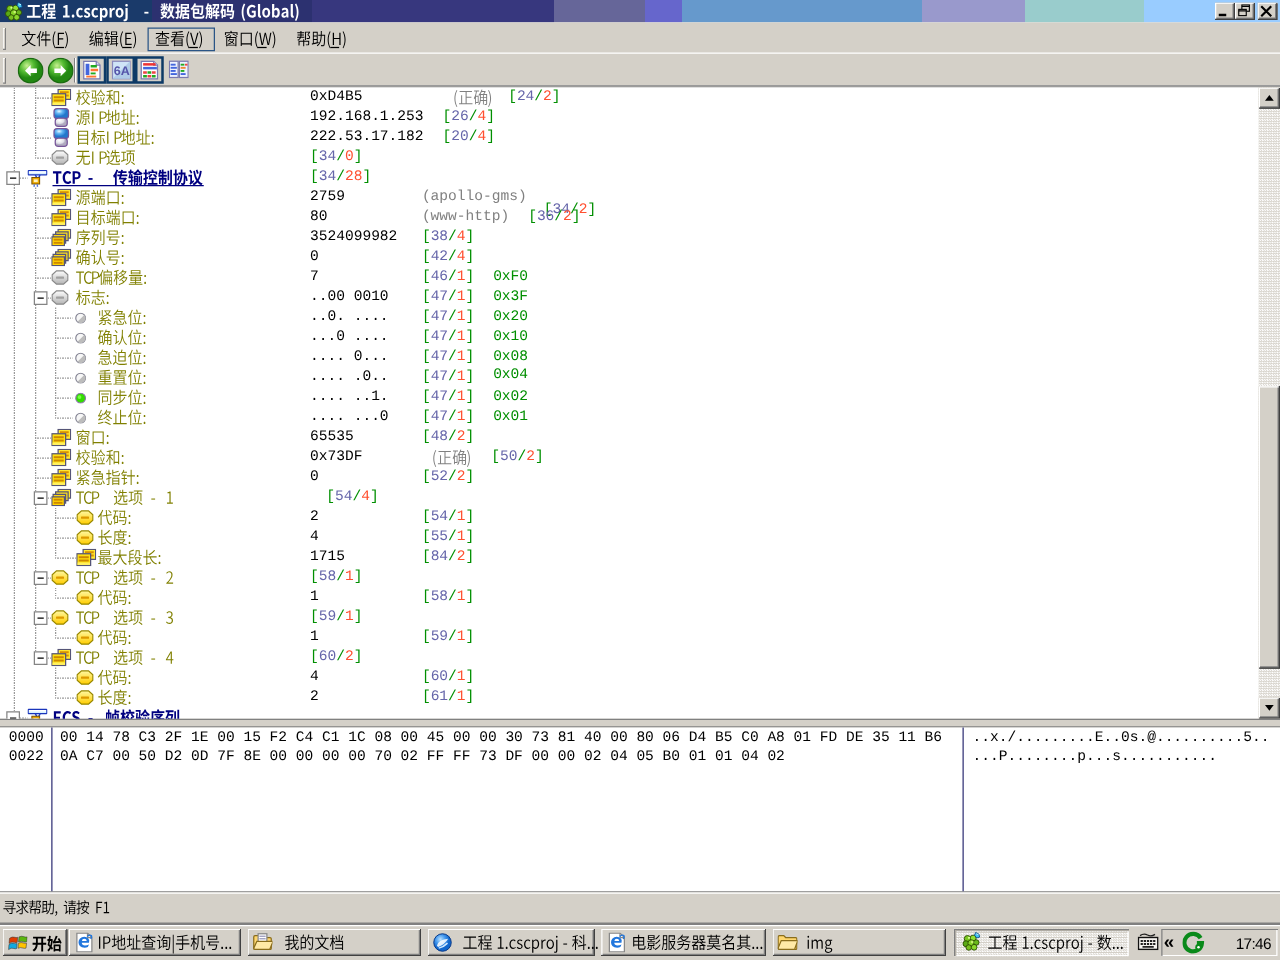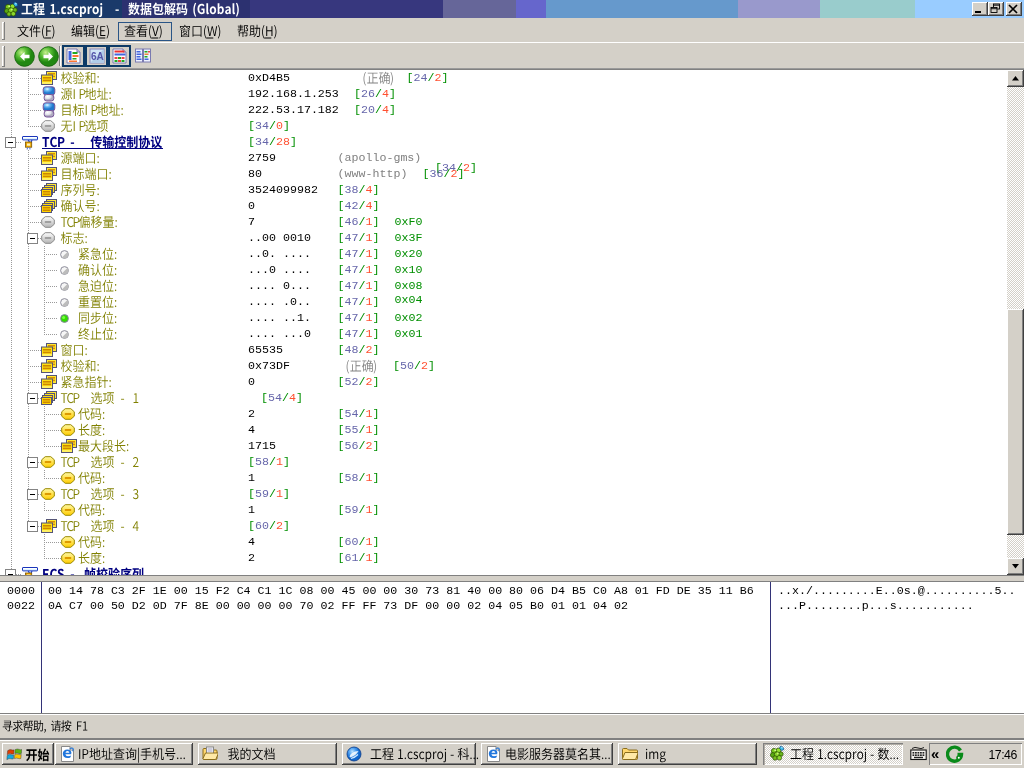--- a/index.html
+++ b/index.html
@@ -510,21 +510,21 @@
 <div class="mono" style="left:337.5px;top:209px;color:#000"><span style="color:#008f00">[</span><span style="color:#6666aa">47</span><span style="color:#008f00">/</span><span style="color:#ff5030">1</span><span style="color:#008f00">]</span></div>
 <div class="mono" style="left:337.5px;top:225px;color:#000"><span style="color:#008f00">[</span><span style="color:#6666aa">47</span><span style="color:#008f00">/</span><span style="color:#ff5030">1</span><span style="color:#008f00">]</span></div>
 <div class="mono" style="left:337.5px;top:241px;color:#000"><span style="color:#008f00">[</span><span style="color:#6666aa">47</span><span style="color:#008f00">/</span><span style="color:#ff5030">1</span><span style="color:#008f00">]</span></div>
 <div class="mono" style="left:337.5px;top:257px;color:#000"><span style="color:#008f00">[</span><span style="color:#6666aa">47</span><span style="color:#008f00">/</span><span style="color:#ff5030">1</span><span style="color:#008f00">]</span></div>
 <div class="mono" style="left:337.5px;top:273px;color:#000"><span style="color:#008f00">[</span><span style="color:#6666aa">48</span><span style="color:#008f00">/</span><span style="color:#ff5030">2</span><span style="color:#008f00">]</span></div>
 <div class="mono" style="left:393px;top:289px;color:#000"><span style="color:#008f00">[</span><span style="color:#6666aa">50</span><span style="color:#008f00">/</span><span style="color:#ff5030">2</span><span style="color:#008f00">]</span></div>
 <div class="mono" style="left:337.5px;top:305px;color:#000"><span style="color:#008f00">[</span><span style="color:#6666aa">52</span><span style="color:#008f00">/</span><span style="color:#ff5030">2</span><span style="color:#008f00">]</span></div>
 <div class="mono" style="left:261px;top:321px;color:#000"><span style="color:#008f00">[</span><span style="color:#6666aa">54</span><span style="color:#008f00">/</span><span style="color:#ff5030">4</span><span style="color:#008f00">]</span></div>
 <div class="mono" style="left:337.5px;top:337px;color:#000"><span style="color:#008f00">[</span><span style="color:#6666aa">54</span><span style="color:#008f00">/</span><span style="color:#ff5030">1</span><span style="color:#008f00">]</span></div>
 <div class="mono" style="left:337.5px;top:353px;color:#000"><span style="color:#008f00">[</span><span style="color:#6666aa">55</span><span style="color:#008f00">/</span><span style="color:#ff5030">1</span><span style="color:#008f00">]</span></div>
-<div class="mono" style="left:337.5px;top:369px;color:#000"><span style="color:#008f00">[</span><span style="color:#6666aa">56</span><span style="color:#008f00">/</span><span style="color:#ff5030">2</span><span style="color:#008f00">]</span></div>
+<div class="mono" style="left:337.5px;top:369px;color:#000"><span style="color:#008f00">[</span><span style="color:#6666aa">84</span><span style="color:#008f00">/</span><span style="color:#ff5030">2</span><span style="color:#008f00">]</span></div>
 <div class="mono" style="left:248px;top:385px;color:#000"><span style="color:#008f00">[</span><span style="color:#6666aa">58</span><span style="color:#008f00">/</span><span style="color:#ff5030">1</span><span style="color:#008f00">]</span></div>
 <div class="mono" style="left:337.5px;top:401px;color:#000"><span style="color:#008f00">[</span><span style="color:#6666aa">58</span><span style="color:#008f00">/</span><span style="color:#ff5030">1</span><span style="color:#008f00">]</span></div>
 <div class="mono" style="left:248px;top:417px;color:#000"><span style="color:#008f00">[</span><span style="color:#6666aa">59</span><span style="color:#008f00">/</span><span style="color:#ff5030">1</span><span style="color:#008f00">]</span></div>
 <div class="mono" style="left:337.5px;top:433px;color:#000"><span style="color:#008f00">[</span><span style="color:#6666aa">59</span><span style="color:#008f00">/</span><span style="color:#ff5030">1</span><span style="color:#008f00">]</span></div>
 <div class="mono" style="left:248px;top:449px;color:#000"><span style="color:#008f00">[</span><span style="color:#6666aa">60</span><span style="color:#008f00">/</span><span style="color:#ff5030">2</span><span style="color:#008f00">]</span></div>
 <div class="mono" style="left:337.5px;top:465px;color:#000"><span style="color:#008f00">[</span><span style="color:#6666aa">60</span><span style="color:#008f00">/</span><span style="color:#ff5030">1</span><span style="color:#008f00">]</span></div>
 <div class="mono" style="left:337.5px;top:481px;color:#000"><span style="color:#008f00">[</span><span style="color:#6666aa">61</span><span style="color:#008f00">/</span><span style="color:#ff5030">1</span><span style="color:#008f00">]</span></div>
 <div class="mono" style="left:394.5px;top:145px;color:#008f00">0xF0</div>
 <div class="mono" style="left:394.5px;top:161px;color:#008f00">0x3F</div>
 <div class="mono" style="left:394.5px;top:177px;color:#008f00">0x20</div>

